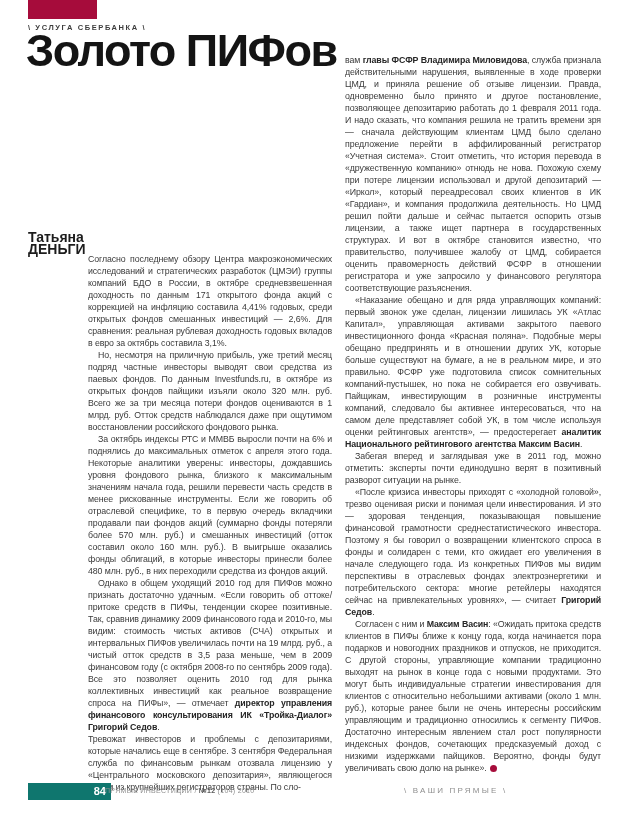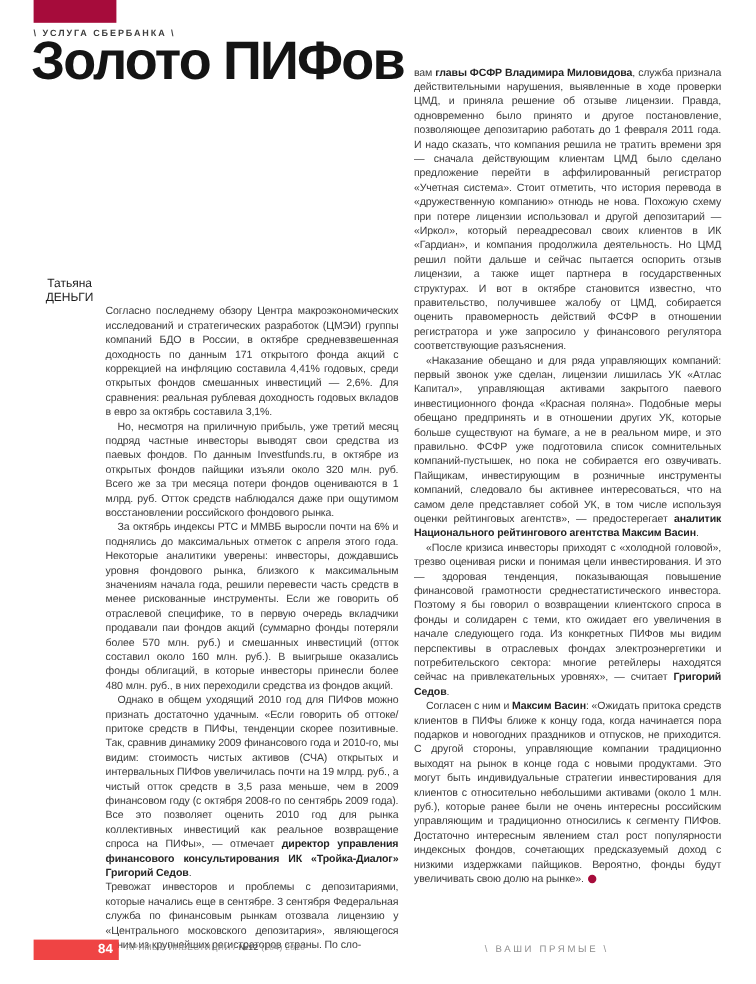--- a/index.html
+++ b/index.html
@@ -6,33 +6,33 @@
   .page{position:relative;width:630px;height:820px;background:#ffffff;overflow:hidden;
         font-family:"Liberation Sans",sans-serif;color:#3a3a3a;padding-left:40px;}
   .red-tab{position:absolute;left:28px;top:0;width:69px;height:19px;background:#a60c3b;}
   .kicker{position:absolute;left:28px;top:23px;font-size:7.5px;font-weight:bold;
           letter-spacing:1.6px;color:#3d3d3d;}
   .title{position:absolute;left:26px;top:26px;font-size:45px;font-weight:bold;
          letter-spacing:-1.5px;color:#141414;line-height:1.1;}
   .lede{position:absolute;left:28px;top:96px;width:320px;
         font-family:"Liberation Serif",serif;font-style:italic;font-size:20px;
         line-height:27.5px;color:#1c1c1c;}
-  .author{position:absolute;left:28px;top:231px;width:60px;font-size:10px;
-          font-weight:normal;color:#1c1c1c;line-height:12px;text-align:center;}
+  .author{position:absolute;left:28px;top:231px;width:60px;font-size:14px;
+          font-weight:bold;color:#1c1c1c;line-height:12px;}
   .col{position:absolute;text-align:justify;font-size:8.8px;line-height:12px;
        letter-spacing:-0.1px;color:#3a3a3a;margin-top:23px;}
   .col1{left:88px;top:230px;width:244px;height:548px;}
   .col2{left:345px;top:31px;width:256px;height:747px;}
   .col p{margin:0;}
   .col p.indent{text-indent:10px;}
   .col .b{font-weight:bold;color:#262626;}
   .end-mark{display:inline-block;width:7px;height:7px;background:#a60c3b;
             border-radius:50%;margin-left:3px;vertical-align:-1px;}
-  .footer-box{position:absolute;left:28px;top:783px;width:71px;height:17px;
-              background:#ef4444;color:#ffffff;font-size:11px;font-weight:bold;
+  .footer-box{position:absolute;left:28px;top:783px;width:83px;height:17px;
+              background:#0f766e;color:#ffffff;font-size:11px;font-weight:bold;
               text-align:right;line-height:17px;box-sizing:border-box;padding-right:5px;}
   .footer-journal{position:absolute;left:105px;top:787px;font-size:7px;color:#8f8f8f;
                   letter-spacing:0.3px;}
   .footer-journal .issue{font-weight:bold;color:#5a5a5a;}
   .footer-section{position:absolute;left:404px;top:786px;font-size:8px;color:#8f8f8f;
                   letter-spacing:2.2px;}
 </style>
 </head>
 <body>
 
@@ -49,20 +49,21 @@
   <div class="col col1">
       <p class=""><span>Согласно последнему обзору Центра макроэкономических исследований и стратегических разработок (ЦМЭИ) группы компаний БДО в России, в октябре средневзвешенная доходность по данным 171 открытого фонда акций с коррекцией на инфляцию составила 4,41% годовых, среди открытых фондов смешанных инвестиций — 2,6%. Для сравнения: реальная рублевая доходность годовых вкладов в евро за октябрь составила 3,1%.</span></p>
       <p class="indent"><span>Но, несмотря на приличную прибыль, уже третий месяц подряд частные инвесторы выводят свои средства из паевых фондов. По данным Investfunds.ru, в октябре из открытых фондов пайщики изъяли около 320 млн. руб. Всего же за три месяца потери фондов оцениваются в 1 млрд. руб. Отток средств наблюдался даже при ощутимом восстановлении российского фондового рынка.</span></p>
       <p class="indent"><span>За октябрь индексы РТС и ММВБ выросли почти на 6% и поднялись до максимальных отметок с апреля этого года. Некоторые аналитики уверены: инвесторы, дождавшись уровня фондового рынка, близкого к максимальным значениям начала года, решили перевести часть средств в менее рискованные инструменты. Если же говорить об отраслевой специфике, то в первую очередь вкладчики продавали паи фондов акций (суммарно фонды потеряли более 570 млн. руб.) и смешанных инвестиций (отток составил около 160 млн. руб.). В выигрыше оказались фонды облигаций, в которые инвесторы принесли более 480 млн. руб., в них переходили средства из фондов акций.</span></p>
       <p class="indent"><span>Однако в общем уходящий 2010 год для ПИФов можно признать достаточно удачным. «Если говорить об оттоке/притоке средств в ПИФы, тенденции скорее позитивные. Так, сравнив динамику 2009 финансового года и 2010-го, мы видим: стоимость чистых активов (СЧА) открытых и интервальных ПИФов увеличилась почти на 19 млрд. руб., а чистый отток средств в 3,5 раза меньше, чем в 2009 финансовом году (с октября 2008-го по сентябрь 2009 года). Все это позволяет оценить 2010 год для рынка коллективных инвестиций как реальное возвращение спроса на ПИФы», — отмечает </span><span class="b">директор управления финансового консультирования ИК «Тройка-Диалог» Григорий Седов</span><span>.</span></p>
       <p class=""><span>Тревожат инвесторов и проблемы с депозитариями, которые начались еще в сентябре. 3 сентября Федеральная служба по финансовым рынкам отозвала лицензию у «Центрального московского депозитария», являющегося одним из крупнейших регистраторов страны. По сло-</span></p>
     </div>
   <div class="col col2">
       <p class=""><span>вам </span><span class="b">главы ФСФР Владимира Миловидова</span><span>, служба признала действительными нарушения, выявленные в ходе проверки ЦМД, и приняла решение об отзыве лицензии. Правда, одновременно было принято и другое постановление, позволяющее депозитарию работать до 1 февраля 2011 года. И надо сказать, что компания решила не тратить времени зря — сначала действующим клиентам ЦМД было сделано предложение перейти в аффилированный регистратор «Учетная система». Стоит отметить, что история перевода в «дружественную компанию» отнюдь не нова. Похожую схему при потере лицензии использовал и другой депозитарий — «Иркол», который переадресовал своих клиентов в ИК «Гардиан», и компания продолжила деятельность. Но ЦМД решил пойти дальше и сейчас пытается оспорить отзыв лицензии, а также ищет партнера в государственных структурах. И вот в октябре становится известно, что правительство, получившее жалобу от ЦМД, собирается оценить правомерность действий ФСФР в отношении регистратора и уже запросило у финансового регулятора соответствующие разъяснения.</span></p>
       <p class="indent"><span>«Наказание обещано и для ряда управляющих компаний: первый звонок уже сделан, лицензии лишилась УК «Атлас Капитал», управляющая активами закрытого паевого инвестиционного фонда «Красная поляна». Подобные меры обещано предпринять и в отношении других УК, которые больше существуют на бумаге, а не в реальном мире, и это правильно. ФСФР уже подготовила список сомнительных компаний-пустышек, но пока не собирается его озвучивать. Пайщикам, инвестирующим в розничные инструменты компаний, следовало бы активнее интересоваться, что на самом деле представляет собой УК, в том числе используя оценки рейтинговых агентств», — предостерегает </span><span class="b">аналитик Национального рейтингового агентства Максим Васин</span><span>.</span></p>
+      <p class="indent"><span>Забегая вперед и заглядывая уже в 2011 год, можно отметить: эксперты почти единодушно верят в позитивный разворот ситуации на рынке.</span></p>
       <p class="indent"><span>«После кризиса инвесторы приходят с «холодной головой», трезво оценивая риски и понимая цели инвестирования. И это — здоровая тенденция, показывающая повышение финансовой грамотности среднестатистического инвестора. Поэтому я бы говорил о возвращении клиентского спроса в фонды и солидарен с теми, кто ожидает его увеличения в начале следующего года. Из конкретных ПИФов мы видим перспективы в отраслевых фондах электроэнергетики и потребительского сектора: многие ретейлеры находятся сейчас на привлекательных уровнях», — считает </span><span class="b">Григорий Седов</span><span>.</span></p>
       <p class="indent"><span>Согласен с ним и </span><span class="b">Максим Васин</span><span>: «Ожидать притока средств клиентов в ПИФы ближе к концу года, когда начинается пора подарков и новогодних праздников и отпусков, не приходится. С другой стороны, управляющие компании традиционно выходят на рынок в конце года с новыми продуктами. Это могут быть индивидуальные стратегии инвестирования для клиентов с относительно небольшими активами (около 1 млн. руб.), которые ранее были не очень интересны российским управляющим и традиционно относились к сегменту ПИФов. Достаточно интересным явлением стал рост популярности индексных фондов, сочетающих предсказуемый доход с низкими издержками пайщиков. Вероятно, фонды будут увеличивать свою долю на рынке».</span><span class="end-mark"></span></p>
     </div>
 
   <div class="footer-box">84</div>
   <div class="footer-journal">
     <span>ПРЯМЫЕ ИНВЕСТИЦИИ / </span><span class="issue">№12</span><span> (104) 2010</span>
   </div>
   <div class="footer-section">\ ВАШИ ПРЯМЫЕ \</div>
 </div>

